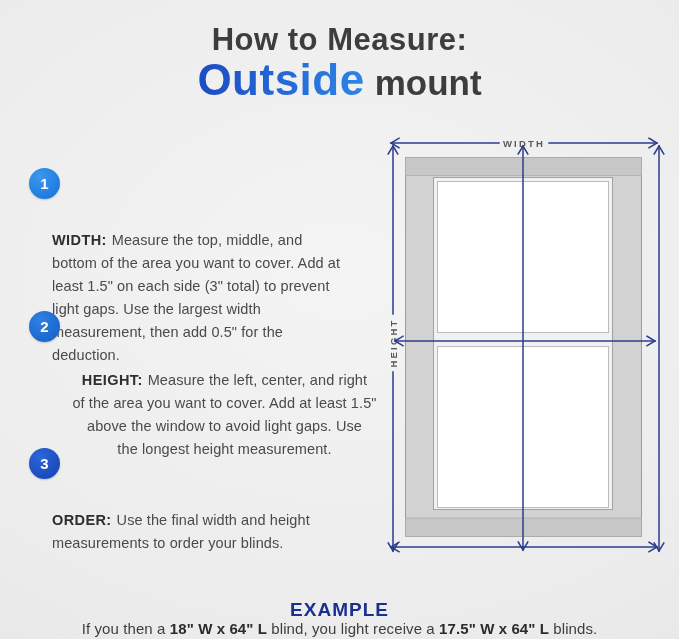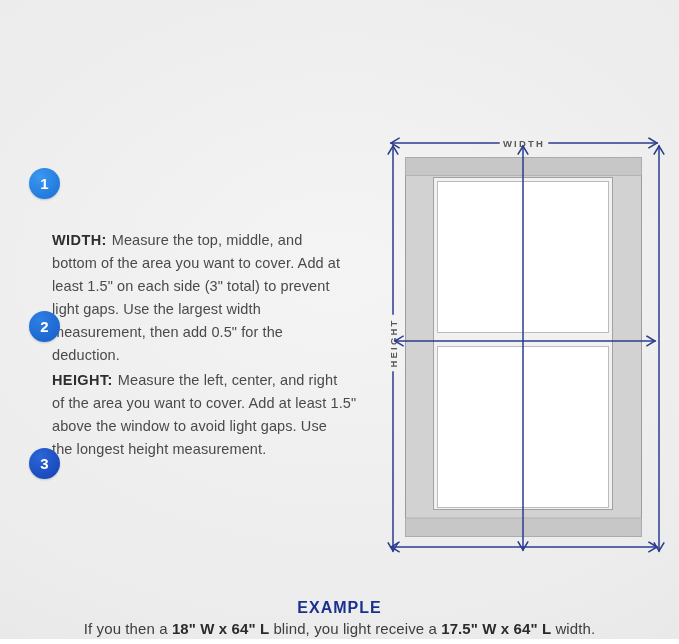--- a/index.html
+++ b/index.html
@@ -28,51 +28,57 @@
   }
   .badge-1{top:168px;background:radial-gradient(circle at 35% 28%, #3b97ef, #1f7add 75%);}
   .badge-2{top:311px;background:radial-gradient(circle at 35% 28%, #2f7fe2, #1b66cf 75%);}
   .badge-3{top:448px;background:radial-gradient(circle at 35% 28%, #2b66d8, #1a49bd 75%);}
   .step-text{
     position:absolute;left:52px;width:345px;
     font-size:14.5px;line-height:23px;color:#4a4a4a;
     white-space:pre-line;letter-spacing:.1px;
   }
   .text-1{top:206px;}
-  .text-2{top:346px;}
+  .text-2{top:346px;text-align:center;}
   .text-3{top:486px;}
   .step-label{font-weight:700;color:#2e2e2e;letter-spacing:.4px;margin-right:5px;white-space:normal;}
   
   .diagram{position:absolute;left:380px;top:130px;width:292px;height:460px;}
   .frame-outer{fill:#d2d2d2;stroke:#9c9c9c;stroke-width:1;}
   .frame-band{fill:#c7c7c7;stroke:#aaaaaa;stroke-width:.75;}
   .sash{fill:#f1f1f1;stroke:#a2a2a2;stroke-width:1;}
   .pane{fill:#ffffff;stroke:#bcbcbc;stroke-width:1;}
   .arrow{stroke:#2c3c8e;stroke-width:1.5;fill:none;stroke-linecap:square;stroke-linejoin:miter;}
   .dim-label{
     font-family:"Liberation Sans",sans-serif;font-size:9.5px;font-weight:700;
     letter-spacing:2.2px;fill:#585858;text-anchor:middle;dominant-baseline:central;
   }
   
   .example-heading{
     position:absolute;top:599px;left:0;right:0;text-align:center;
-    font-size:16px;font-weight:700;letter-spacing:1px;color:#1a308e;
+    font-size:19px;font-weight:700;letter-spacing:1px;color:#1a308e;
   }
   .example-line{
     position:absolute;top:620px;left:0;right:0;text-align:center;
     font-size:15px;color:#3e3e3e;letter-spacing:.1px;
   }
   .example-line .b{font-weight:700;color:#2b2b2b;}
   .bottom-strip{position:absolute;left:0;bottom:0;width:679px;height:5px;background:#ffffff;}
 </style>
 </head>
 <body>
 
 <div class="page">
 
+  <div class="header">
+    <div class="title-line1">How to Measure:</div>
+    <div class="title-line2">
+      <span class="title-accent">Outside</span><span class="title-suffix">mount</span>
+    </div>
+  </div>
 
   <div class="step-badge badge-1">
     <span>1</span>
   </div>
   <div class="step-text text-1">
     <span class="step-label">WIDTH:</span><span>Measure the top, middle, and
 bottom of the area you want to cover. Add at
 least 1.5" on each side (3" total) to prevent
 light gaps. Use the largest width
 measurement, then add 0.5" for the
@@ -84,20 +90,24 @@
   </div>
   <div class="step-text text-2">
     <span class="step-label">HEIGHT:</span><span>Measure the left, center, and right
 of the area you want to cover. Add at least 1.5"
 above the window to avoid light gaps. Use
 the longest height measurement.</span>
   </div>
 
   <div class="step-badge badge-3">
     <span>3</span>
+  </div>
+  <div class="step-text text-3">
+    <span class="step-label">ORDER:</span><span>Use the final width and height
+measurements to order your blinds.</span>
   </div>
 
   <svg class="diagram" viewBox="0 0 292 460">
 
     <rect class="frame-outer" x="25.5" y="27.5" width="236" height="379"></rect>
     <rect class="frame-band" x="25.5" y="27.5" width="236" height="18"></rect>
     <rect class="frame-band" x="25.5" y="388" width="236" height="18.5"></rect>
     <rect class="sash" x="53.5" y="47.5" width="179" height="332"></rect>
     <rect class="pane" x="57.5" y="51.5" width="171" height="151"></rect>
     <rect class="pane" x="57.5" y="216.5" width="171" height="161"></rect>
@@ -136,17 +146,17 @@
 
     <g>
       <path class="arrow" d="M15,211 H275"></path>
       <polyline class="arrow" points="23,206.2 15,211 23,215.8"></polyline>
       <polyline class="arrow" points="267,206.2 275,211 267,215.8"></polyline>
     </g>
   </svg>
 
   <div class="example-heading">EXAMPLE</div>
   <div class="example-line">
-    <span>If you then a </span><span class="b">18" W x 64" L</span><span> blind, you light receive a </span><span class="b">17.5" W x 64" L</span><span> width.</span>
+    <span>If you then a </span><span class="b">18" W x 64" L</span><span> blind, you light receive a </span><span class="b">17.5" W x 64" L</span><span> blinds.</span>
   </div>
 
   <div class="bottom-strip"></div>
 </div>
 
 </body></html>

